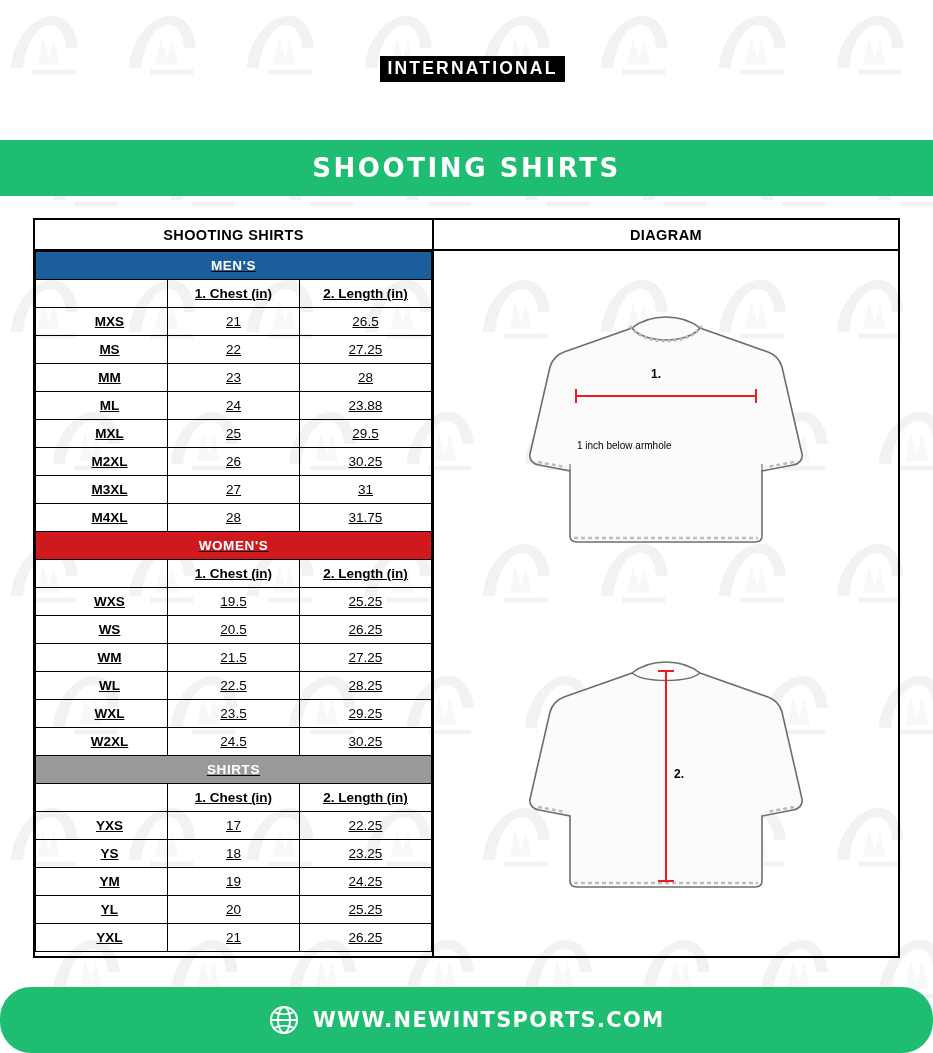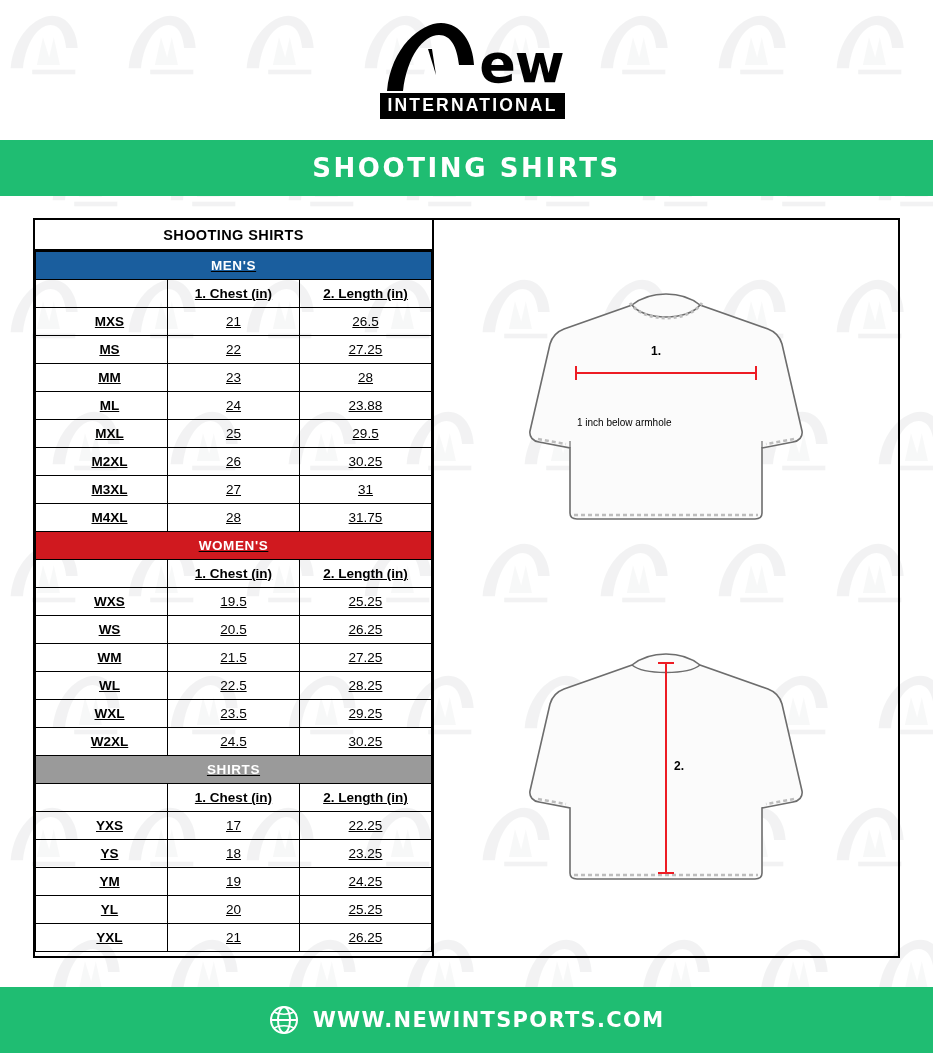--- a/index.html
+++ b/index.html
@@ -173,20 +173,21 @@
   .footer {
     position: absolute;
     left: 0; right: 0; bottom: 0;
     height: 66px;
     background: #1fbd72;
     display: flex;
     align-items: center;
     justify-content: center;
     gap: 14px;
     z-index: 2;
+    border-radius: 31px;
   }
   .footer .url {
     color: #ffffff;
     font-size: 21px;
     font-weight: bold;
     letter-spacing: 1.3px;
     font-family: "DejaVu Sans", sans-serif;
   }
   .globe { width: 30px; height: 30px; }
 </style>
@@ -639,30 +640,20 @@
       <svg viewBox="0 0 96 80" xmlns="http://www.w3.org/2000/svg">
         <path d="M6 70 C10 26, 40 2, 60 2 C80 2, 92 22, 93 44 L78 44 C76 26, 70 14, 58 14 C42 14, 26 36, 22 70 Z" fill="#9fa3a6"></path>
         <path d="M40 66 L48 30 L56 56 L62 30 L70 66 Z" fill="#c9cccd"></path>
         <rect x="34" y="72" width="56" height="6" fill="#9fa3a6"></rect>
       </svg>
     </div>
   </div>
 
 <div class="header">
   <div class="logo-wrap">
-    <div class="logo-main">
-      <span class="logo-mark">
-        <svg viewBox="0 0 96 74" xmlns="http://www.w3.org/2000/svg">
-          <path d="M6 70 C10 26, 40 2, 60 2 C80 2, 92 22, 93 44 L78 44 C76 26, 70 14, 58 14 C42 14, 26 36, 22 70 Z" fill="#000"></path>
-          <path d="M40 66 L48 30 L56 56 L62 30 L70 66 Z" fill="#fff"></path>
-          <path d="M47 28 L55 54 L51 28 Z" fill="#000"></path>
-        </svg>
-      </span>
-      <span class="logo-ew">ew</span>
-    </div>
     <div class="logo-sub">INTERNATIONAL</div>
   </div>
 </div>
 
 <div class="title-bar">
   <span class="title">SHOOTING SHIRTS</span>
 </div>
 
 <div class="content">
   <div class="panel">
@@ -788,20 +779,21 @@
             <tr>
               <td class="sizecol">YXL</td>
               <td class="val">21</td>
               <td class="val">26.25</td>
             </tr>
           </tbody>
       </table>
     </div>
 
     <div class="right-col">
+      <div class="col-head">DIAGRAM</div>
       <div class="diagram">
 
         <div class="shirt" style="width:440px;height:230px;">
           <svg viewBox="0 0 440 230" xmlns="http://www.w3.org/2000/svg">
             <g fill="#fbfbfb" stroke="#6d6d6d" stroke-width="1.6">
               <path d="M186 14 C196 6, 206 3, 220 3 C234 3, 244 6, 254 14
                        L322 38 C330 41, 334 46, 336 53
                        L356 140 C357 146, 353 150, 347 151 L316 157 L316 222
                        C316 226, 313 228, 309 228 L131 228 C127 228, 124 226, 124 222
                        L124 157 L93 151 C87 150, 83 146, 84 140

